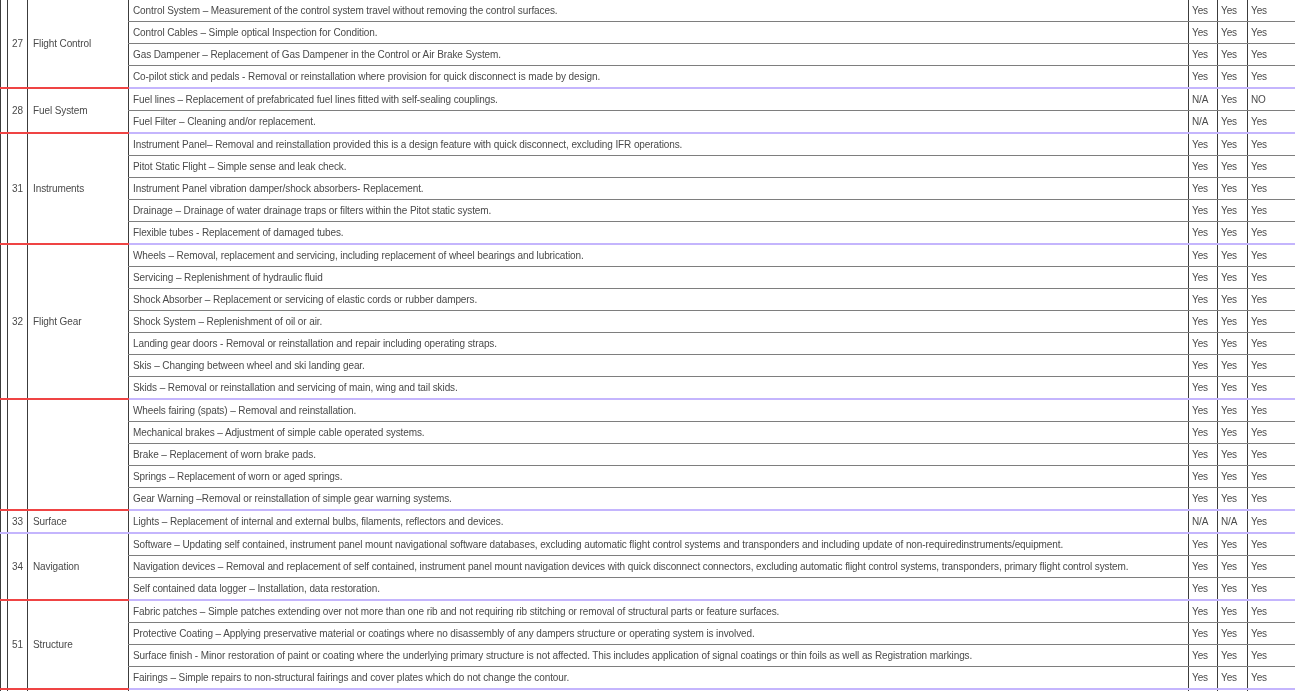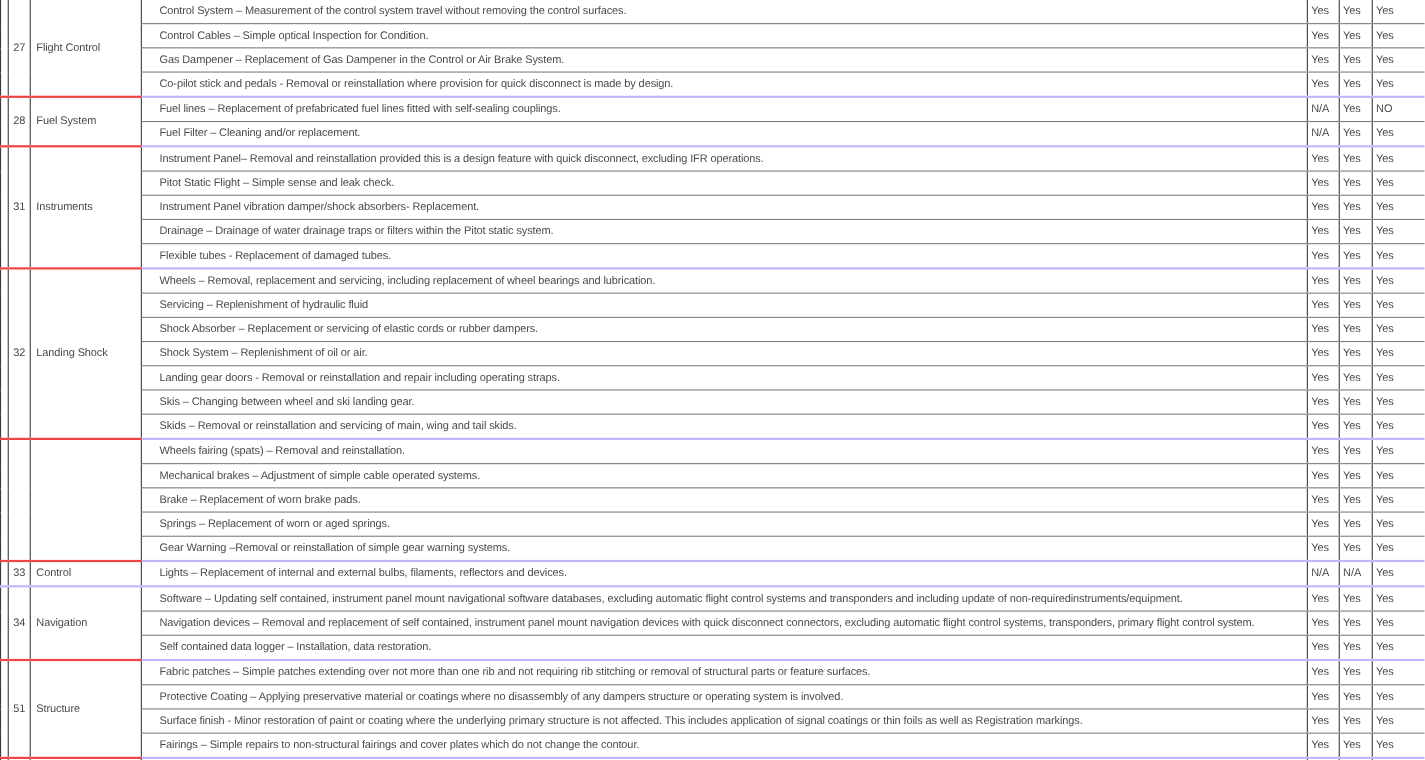--- a/index.html
+++ b/index.html
@@ -16,21 +16,21 @@
     white-space:nowrap;overflow:hidden;vertical-align:middle;
     border-left:1px solid #3c3c3c;
     border-bottom:1px solid #7e7e7e;
     background:#ffffff;
   }
   td.v3{border-right:none;}
   tr.group-end td{border-bottom:2px solid #c4b5fd;}
   td.span{border-bottom:2px solid #ef4444;vertical-align:middle;}
   td.num{text-align:center;padding:0;}
   td.cat{padding-left:5px;}
-  td.task{padding-left:16px;}
+  td.task{padding-left:4px;}
   td.val{padding-left:3px;}
   td.spacer{padding:0;}
   tr.partial td{border-bottom:none;height:6px;line-height:6px;}
 </style>
 </head>
 <body>
 
 <table>
   <colgroup>
     <col style="width:7px">
@@ -113,21 +113,21 @@
       </tr>
       <tr class="group-end">
         <td class="task">Flexible tubes - Replacement of damaged tubes.</td>
         <td class="val v1">Yes</td>
         <td class="val v2">Yes</td>
         <td class="val v3">Yes</td>
       </tr>
       <tr>
         <td class="spacer span" rowspan="7"></td>
         <td class="num span" rowspan="7">32</td>
-        <td class="cat span" rowspan="7">Landing Shock</td>
+        <td class="cat span" rowspan="7">Flight Gear</td>
         <td class="task">Wheels – Removal, replacement and servicing, including replacement of wheel bearings and lubrication.</td>
         <td class="val v1">Yes</td>
         <td class="val v2">Yes</td>
         <td class="val v3">Yes</td>
       </tr>
       <tr>
         <td class="task">Servicing – Replenishment of hydraulic fluid</td>
         <td class="val v1">Yes</td>
         <td class="val v2">Yes</td>
         <td class="val v3">Yes</td>
@@ -191,21 +191,21 @@
       </tr>
       <tr class="group-end">
         <td class="task">Gear Warning –Removal or reinstallation of simple gear warning systems.</td>
         <td class="val v1">Yes</td>
         <td class="val v2">Yes</td>
         <td class="val v3">Yes</td>
       </tr>
       <tr class="group-end">
         <td class="spacer span" rowspan="1"></td>
         <td class="num span" rowspan="1">33</td>
-        <td class="cat span" rowspan="1">Control</td>
+        <td class="cat span" rowspan="1">Surface</td>
         <td class="task">Lights – Replacement of internal and external bulbs, filaments, reflectors and devices.</td>
         <td class="val v1">N/A</td>
         <td class="val v2">N/A</td>
         <td class="val v3">Yes</td>
       </tr>
       <tr>
         <td class="spacer span" rowspan="3"></td>
         <td class="num span" rowspan="3">34</td>
         <td class="cat span" rowspan="3">Navigation</td>
         <td class="task">Software – Updating self contained, instrument panel mount navigational software databases, excluding automatic flight control systems and transponders and including update of non-requiredinstruments/equipment.</td>

